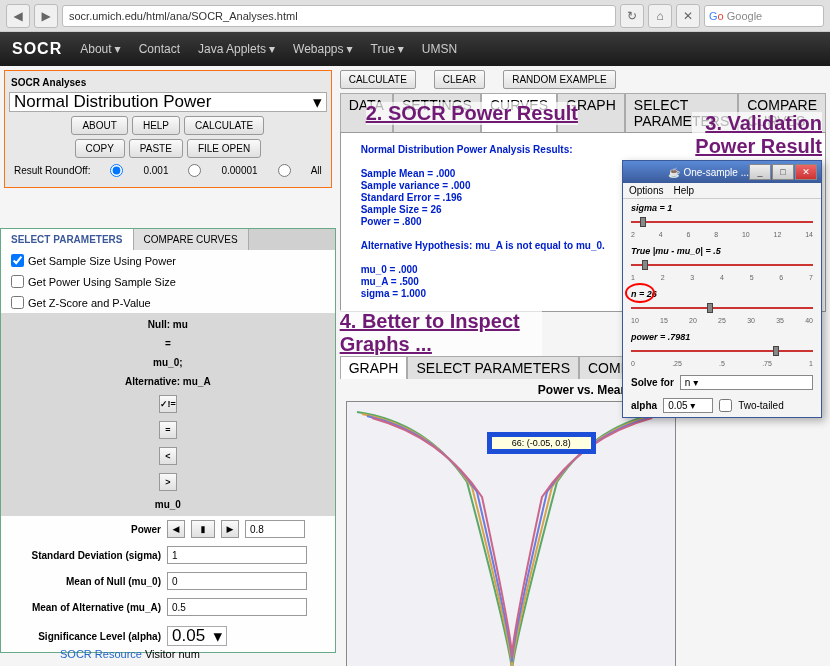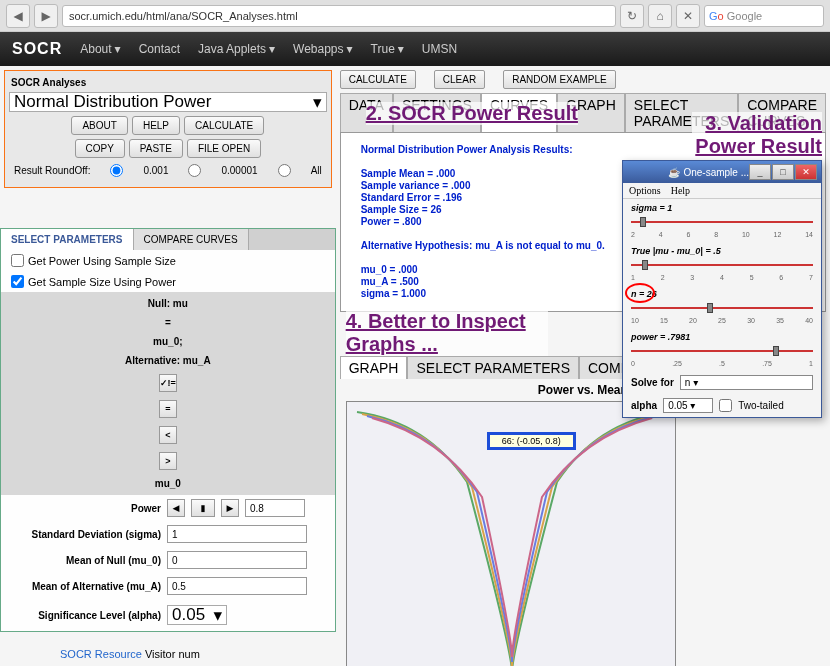--- a/index.html
+++ b/index.html
@@ -51,29 +51,29 @@
 .sub-tabs { display: flex; padding: 0 4px; font-size: 14px; }
 .sub-tab { padding: 3px 8px; border: 1px solid #aaa; border-bottom: none; background: #e0e0e0; }
 .sub-tab.active { background: white; }
 .results-box { margin: 0 4px; border: 1px solid #999; background: white; padding: 10px 20px; height: 180px; font-size: 10px; color: #0020cc; font-weight: bold; }
 .results-box div { margin: 1px 0; }
 
 
 .chart-section { position: relative; margin-top: 4px; }
 .chart-title { text-align: center; font-weight: bold; font-size: 12px; padding: 4px; }
 .chart-canvas { width: 330px; height: 290px; background: #f0f0f5; border: 1px solid #888; margin: 0 10px; position: relative; }
-.chart-tooltip { position: absolute; top: 30px; left: 140px; background: #ffffe0; border: 3px solid #1d4ed8; padding: 1px 12px; font-size: 9px; z-index: 10; }
+.chart-tooltip { position: absolute; top: 30px; left: 140px; background: #ffffe0; border: 5px solid #1d4ed8; padding: 1px 20px; font-size: 9px; z-index: 10; }
 
 
 .java-window { position: absolute; top: 160px; right: 8px; width: 200px; background: #f4f4f4; border: 1px solid #3b5998; box-shadow: 3px 3px 8px rgba(0,0,0,0.3); z-index: 100; }
 .java-titlebar { height: 22px; background: linear-gradient(#5a8ad6, #3a5a9a); display: flex; align-items: center; justify-content: flex-end; padding: 0 4px; color: white; font-size: 10px; }
 .win-btns { display: flex; gap: 1px; }
 .win-btn { width: 22px; height: 16px; background: linear-gradient(#eee,#ccc); border: 1px solid #888; font-size: 9px; display: flex; align-items: center; justify-content: center; color: #333; }
 .win-btn.close { background: linear-gradient(#e66,#c33); color: white; }
-.java-menu { display: flex; gap: 10px; padding: 2px 6px; font-size: 10px; border-bottom: 1px solid #ccc; font-family: Liberation Serif, serif; }
+.java-menu { display: flex; gap: 10px; padding: 2px 6px; font-size: 10px; border-bottom: 1px solid #ccc; }
 .slider-row { padding: 4px 8px; font-size: 9px; }
 .slider-row .sl-label { font-weight: bold; font-style: italic; }
 .slider-track { height: 14px; position: relative; margin: 2px 0; }
 .slider-line { position: absolute; top: 6px; left: 0; right: 0; height: 2px; background: #c33; }
 .slider-thumb { position: absolute; top: 2px; width: 6px; height: 10px; background: #888; border: 1px solid #444; }
 .slider-ticks { display: flex; justify-content: space-between; font-size: 7px; color: #666; }
 .solve-row { display: flex; align-items: center; gap: 6px; padding: 4px 8px; font-size: 10px; }
 .solve-row select, .solve-row .sel { border: 1px solid #888; background: white; padding: 1px 4px; font-size: 10px; flex: 1; }
 .red-circle { position: absolute; width: 30px; height: 20px; border: 2px solid red; border-radius: 50%; top: 122px; left: 2px; }
 </style>
@@ -135,26 +135,30 @@
           <span>All</span>
       </div>
     </div>
 
     <div class="settings-panel" style="margin-top:40px;">
       <div class="tabs">
         <div class="tab active">SELECT PARAMETERS</div>
         <div class="tab">COMPARE CURVES</div>
       </div>
       <div class="check-row">
+          <input type="checkbox" checked="" style="">
+          <span>Get Sample Size Using Power</span>
+        </div>
+      <div class="check-row">
           <input type="checkbox" style="">
           <span>Get Power Using Sample Size</span>
         </div>
       <div class="check-row">
-          <input type="checkbox" checked="" style="">
-          <span>Get Sample Size Using Power</span>
+          <input type="checkbox" style="">
+          <span>Get Z-Score and P-Value</span>
         </div>
       <div class="null-row">
         <span>Null: mu</span>
         <span>=</span>
         <span>mu_0;</span>
         <span>Alternative: mu_A</span>
         <div class="tiny-btn">✓<span>!=</span></div>
         <div class="tiny-btn">=</div>
         <div class="tiny-btn">&lt;</div>
         <div class="tiny-btn">&gt;</div>
@@ -218,21 +222,21 @@
       <div>Sample variance = .000</div>
       <div>Standard Error  = .196</div>
       <div>Sample Size   = 26</div>
       <div>Power       = .800</div><br>
       <div>Alternative Hypothesis: mu_A is not equal to mu_0.</div><br>
       <div>mu_0    = .000</div>
       <div>mu_A    = .500</div>
       <div>sigma   = 1.000</div>
     </div>
 
-    <div class="annotation" style="top:244px; left:10px; width:202px;">4. Better to Inspect Graphs ...</div>
+    <div class="annotation" style="top:244px; left:4px; width:202px;">4. Better to Inspect Graphs ...</div>
 
     <div class="chart-section" style="margin-top:44px;">
       <div class="sub-tabs">
         <div class="sub-tab active">GRAPH</div>
         <div class="sub-tab">SELECT PARAMETERS</div>
         <div class="sub-tab">COMPARE CURVES</div>
       </div>
       <div class="chart-title">Power vs. Mean</div>
       <div class="chart-canvas">
         <div class="chart-tooltip">66: (-0.05, 0.8)</div>

